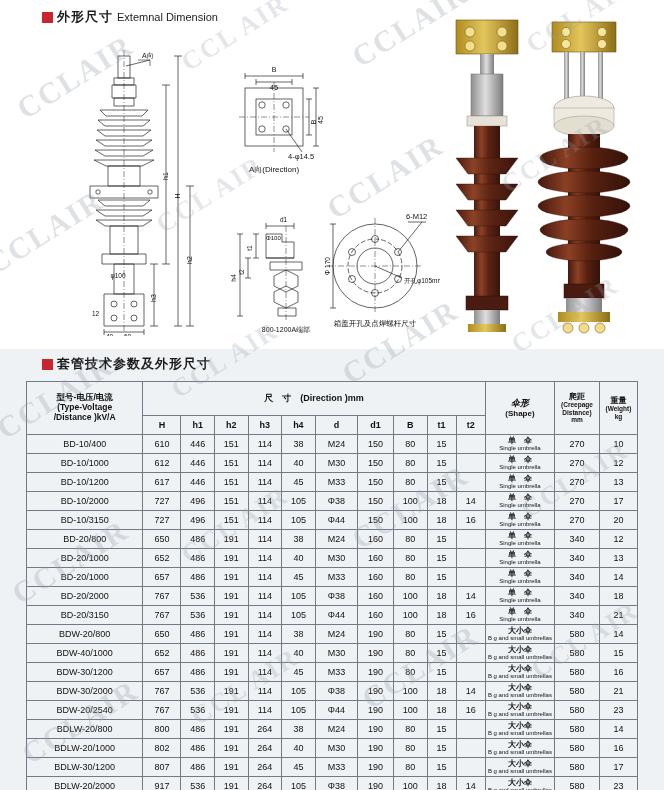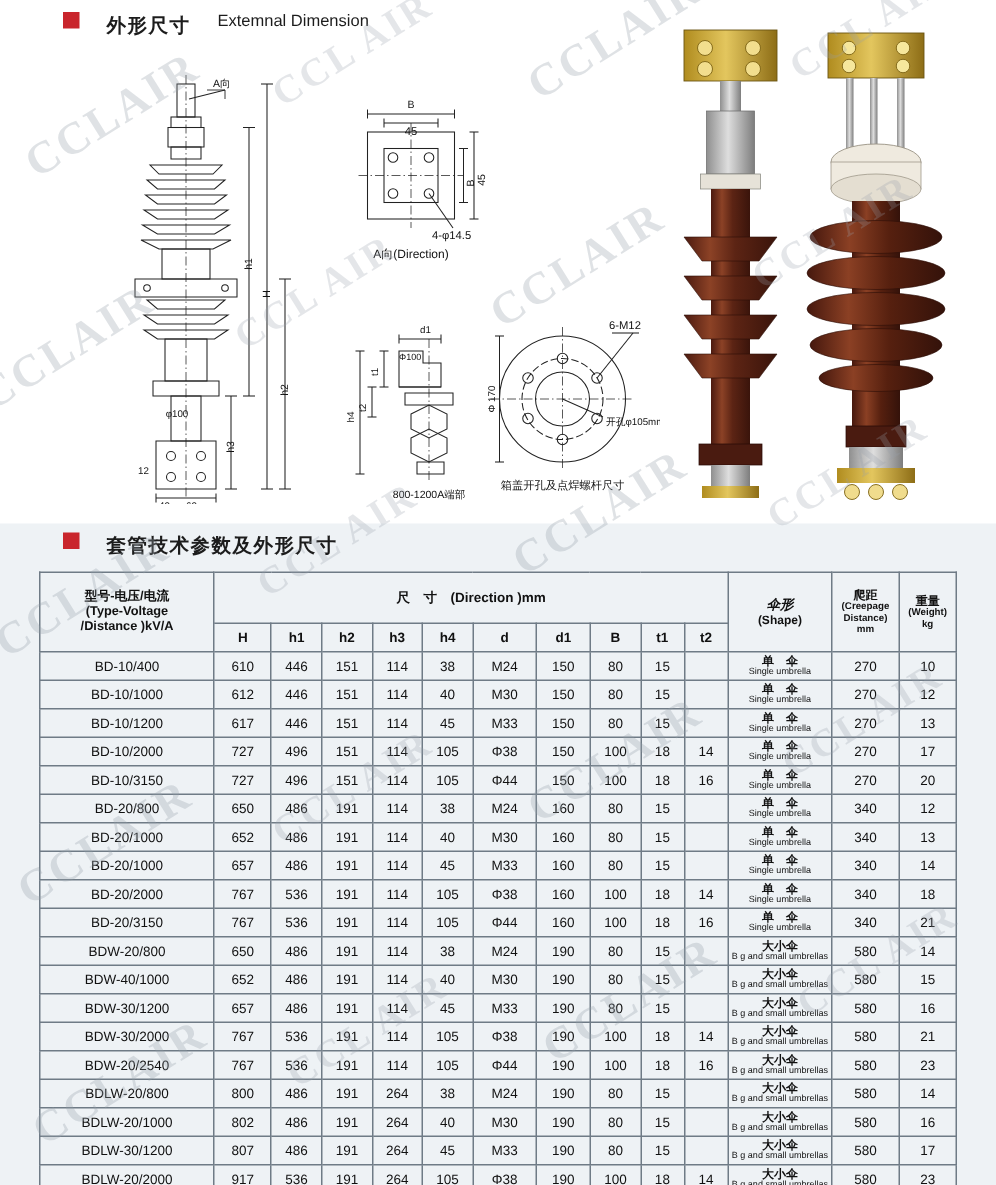--- a/index.html
+++ b/index.html
@@ -5,21 +5,21 @@
   * { box-sizing: border-box; }
   html, body { margin:0; padding:0; }
   body {
     width: 664px; height: 790px;
     background: #ffffff;
     font-family: "Liberation Sans", sans-serif;
     position: relative;
     overflow: hidden;
   }
   .section-head {
-    display: flex; align-items: flex-start; gap: 18px;
+    display: flex; align-items: center; gap: 4px;
     padding-left: 42px;
   }
   .sq {
     width: 11px; height: 11px; background: #c9252c; display:inline-block;
   }
   .sec-title-cn {
     font-size: 13px; font-weight: bold; color: #1c1c1c; letter-spacing: 1px;
   }
   .sec-title-en {
     font-size: 11px; color: #1c1c1c;

